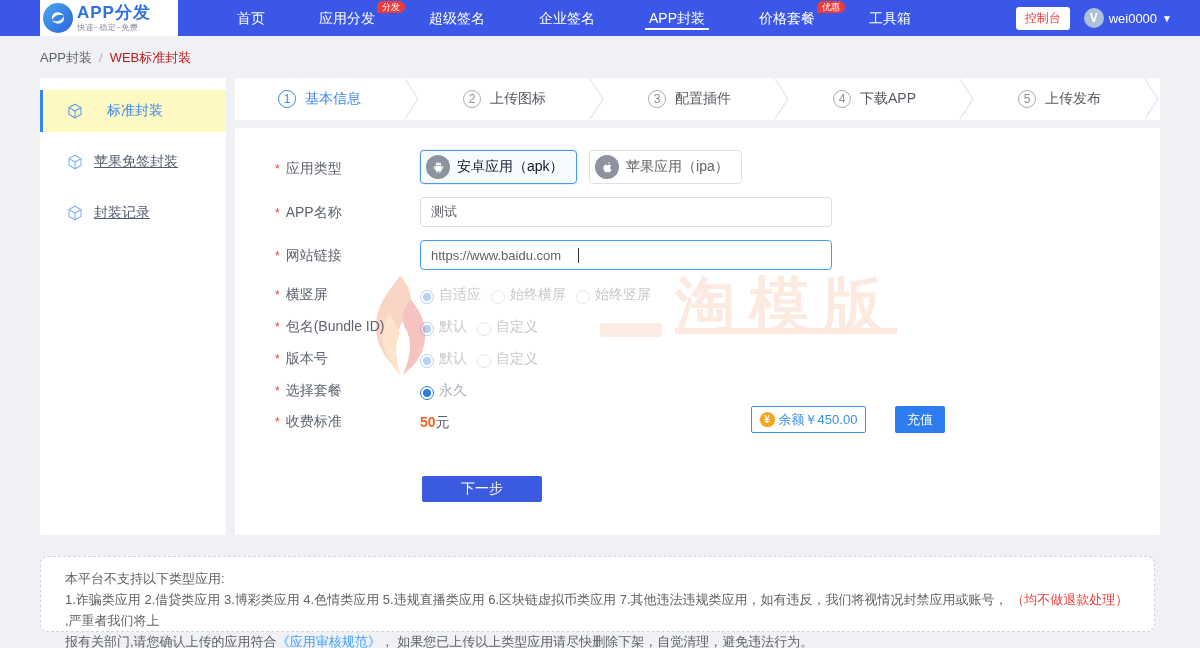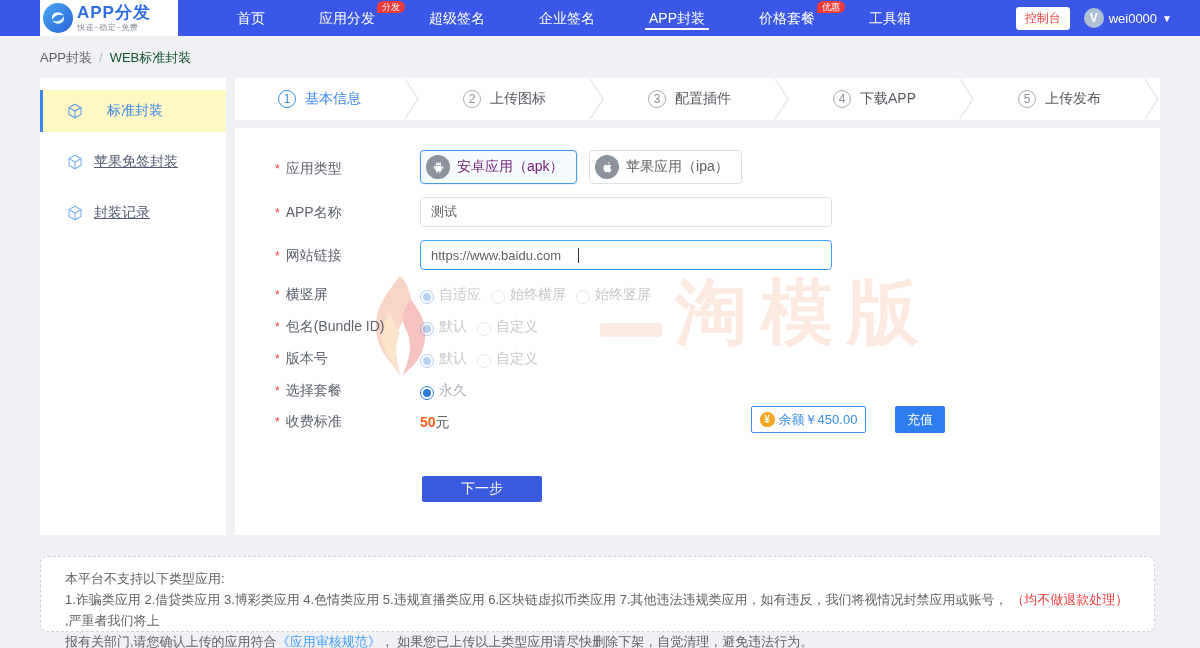--- a/index.html
+++ b/index.html
@@ -21,21 +21,21 @@
   .nav-badge { position:absolute; top:1px; right:-30px; background:#f03b3b; color:#fff; font-size:9px; line-height:12px; padding:0 5px; border-radius:7px 7px 7px 1px; white-space:nowrap; }
   .nav-right { position:absolute; right:28px; top:0; height:36px; display:flex; align-items:center; }
   .console-btn { background:#fff; color:#e93b3d; font-size:12px; padding:3px 9px; border-radius:3px; border:none; cursor:pointer; }
   .avatar { width:20px; height:20px; border-radius:50%; background:#aec1d6; color:#fff; font-size:12px; font-weight:bold; display:flex; align-items:center; justify-content:center; margin-left:14px; }
   .username { color:#fff; font-size:13px; margin-left:5px; }
   .caret { color:#fff; font-size:10px; margin-left:5px; }
 
   
   .breadcrumb { position:absolute; left:40px; top:49px; font-size:13px; color:#606266; }
   .breadcrumb .sep { color:#b0b5bd; margin:0 7px; }
-  .breadcrumb .cur { color:#14532d; }
+  .breadcrumb .cur { color:#b91c1c; }
 
   
   .sidebar { position:absolute; left:40px; top:78px; width:186px; height:457px; background:#fff; }
   .side-item { position:relative; display:flex; align-items:center; height:42px; margin-top:12px; padding-left:27px; cursor:pointer; color:#515a6e; font-size:14px; }
   .side-item .cube { width:16px; height:16px; margin-right:11px; }
   .side-item.active { background:#fef9c3; color:#3a86ee;gap:13px; }
   .side-item.active::before { content:""; position:absolute; left:0; top:0; bottom:0; width:3px; background:#3a86ee; }
   .side-item + .side-item { margin-top:10px;text-decoration:underline; }
   .sidebar .side-item:nth-child(2),.sidebar .side-item:nth-child(3){ margin-top:9px; }
 
@@ -49,21 +49,21 @@
   .step-sep { width:16px; height:42px; flex-shrink:0; }
 
   
   .panel { position:absolute; left:235px; top:128px; width:925px; height:407px; background:#fff; }
   .row { position:absolute; left:0; width:100%; }
   .lbl { position:absolute; left:40px; font-size:14px; color:#5f6470; white-space:nowrap; }
   .star { color:#f23c3c; margin-right:6px; font-size:12px; }
   .ctrl { position:absolute; left:185px; }
 
   .type-btn { display:inline-flex; align-items:center; height:34px; border:1px solid #dde1e6; border-radius:4px; background:#fff; padding:0 12px 0 5px; margin-right:8px; cursor:pointer; font-size:14px; color:#606266; vertical-align:top; }
-  .type-btn.sel { border-color:#4c9aef; color:#701a75; background:#f6fbff; box-shadow:0 0 0 1px rgba(76,154,239,.15); }
+  .type-btn.sel { border-color:#4c9aef; color:#0f172a; background:#f6fbff; box-shadow:0 0 0 1px rgba(76,154,239,.15); }
   .os-circle { width:24px; height:24px; border-radius:50%; background:#8c939d; display:flex; align-items:center; justify-content:center; margin-right:7px; }
   .os-circle svg { width:15px; height:15px; }
 
   .tinput { width:412px; height:30px; border:1px solid #dcdfe6; border-radius:4px; font-size:13px; color:#606266; padding:0 10px; font-family:"Liberation Sans","DejaVu Sans",sans-serif; background:#fff; display:flex; align-items:center; }
   .tinput.focus { border-color:#409eff;gap:16px; }
   .cursor-bar { display:inline-block; width:1px; height:15px; background:#333; margin-left:1px; vertical-align:middle; }
 
   .radio-group { display:flex; align-items:center; font-size:14px; color:#606266; }
   .radio { display:inline-flex; align-items:flex-end; margin-right:10px; cursor:pointer; }
   .rdot { width:14px; height:14px; border-radius:50%; border:1px solid #b5bac2; background:#fff; margin-right:5px; position:relative; flex-shrink:0; }
@@ -77,21 +77,21 @@
   .balance-box { position:absolute; left:331px; top:-7px; width:115px; height:27px; border:1px solid #3a8ee6; border-radius:2px; background:#fff; display:flex; align-items:center; justify-content:center; cursor:pointer; }
   .money-icon { width:15px; height:15px; border-radius:50% 50% 46% 46%; background:#f5a623; color:#fff; font-size:10px; font-weight:bold; display:flex; align-items:center; justify-content:center; margin-right:4px; }
   .balance-text { color:#3a8ee6; font-size:13px; }
   .recharge-btn { position:absolute; left:475px; top:-7px; width:50px; height:27px; background:#2d7cf0; color:#fff; font-size:13px; border:none; border-radius:2px; cursor:pointer; }
   .next-btn { position:absolute; left:187px; top:348px; width:120px; height:26px; background:#3a5ae0; color:#fff; font-size:14px; border:none; border-radius:2px; cursor:pointer; }
 
   
   .watermark { position:absolute; left:110px; top:145px; width:640px; height:110px; pointer-events:none; }
   .wm-flame { position:absolute; left:15px; top:0; width:80px; height:105px; opacity:.35; }
   .wm-dash { position:absolute; left:255px; top:50px; width:62px; height:14px; background:#f8ddd0; opacity:.6; border-radius:3px; }
-  .wm-text { position:absolute; left:330px; top:-8px; font-size:72px; font-weight:bold; color:#f7b795; opacity:.28; letter-spacing:14px; white-space:nowrap; font-family:"Liberation Sans","DejaVu Sans",sans-serif; }
+  .wm-text { position:absolute; left:330px; top:-8px; font-size:60px; font-weight:bold; color:#f7b795; opacity:.28; letter-spacing:14px; white-space:nowrap; font-family:"Liberation Sans","DejaVu Sans",sans-serif;text-decoration:underline; }
 
   
   .footer { position:absolute; left:40px; top:556px; width:1115px; height:76px; background:#fff; border:1px dashed #cfd3d9; border-radius:8px; padding:11px 24px; font-size:13px; color:#606266; line-height:21px; }
   .footer .red { color:#f23c3c; }
   .footer .link { color:#409eff; cursor:pointer; }
 </style>
 </head>
 <body>
 
 <div class="page">

